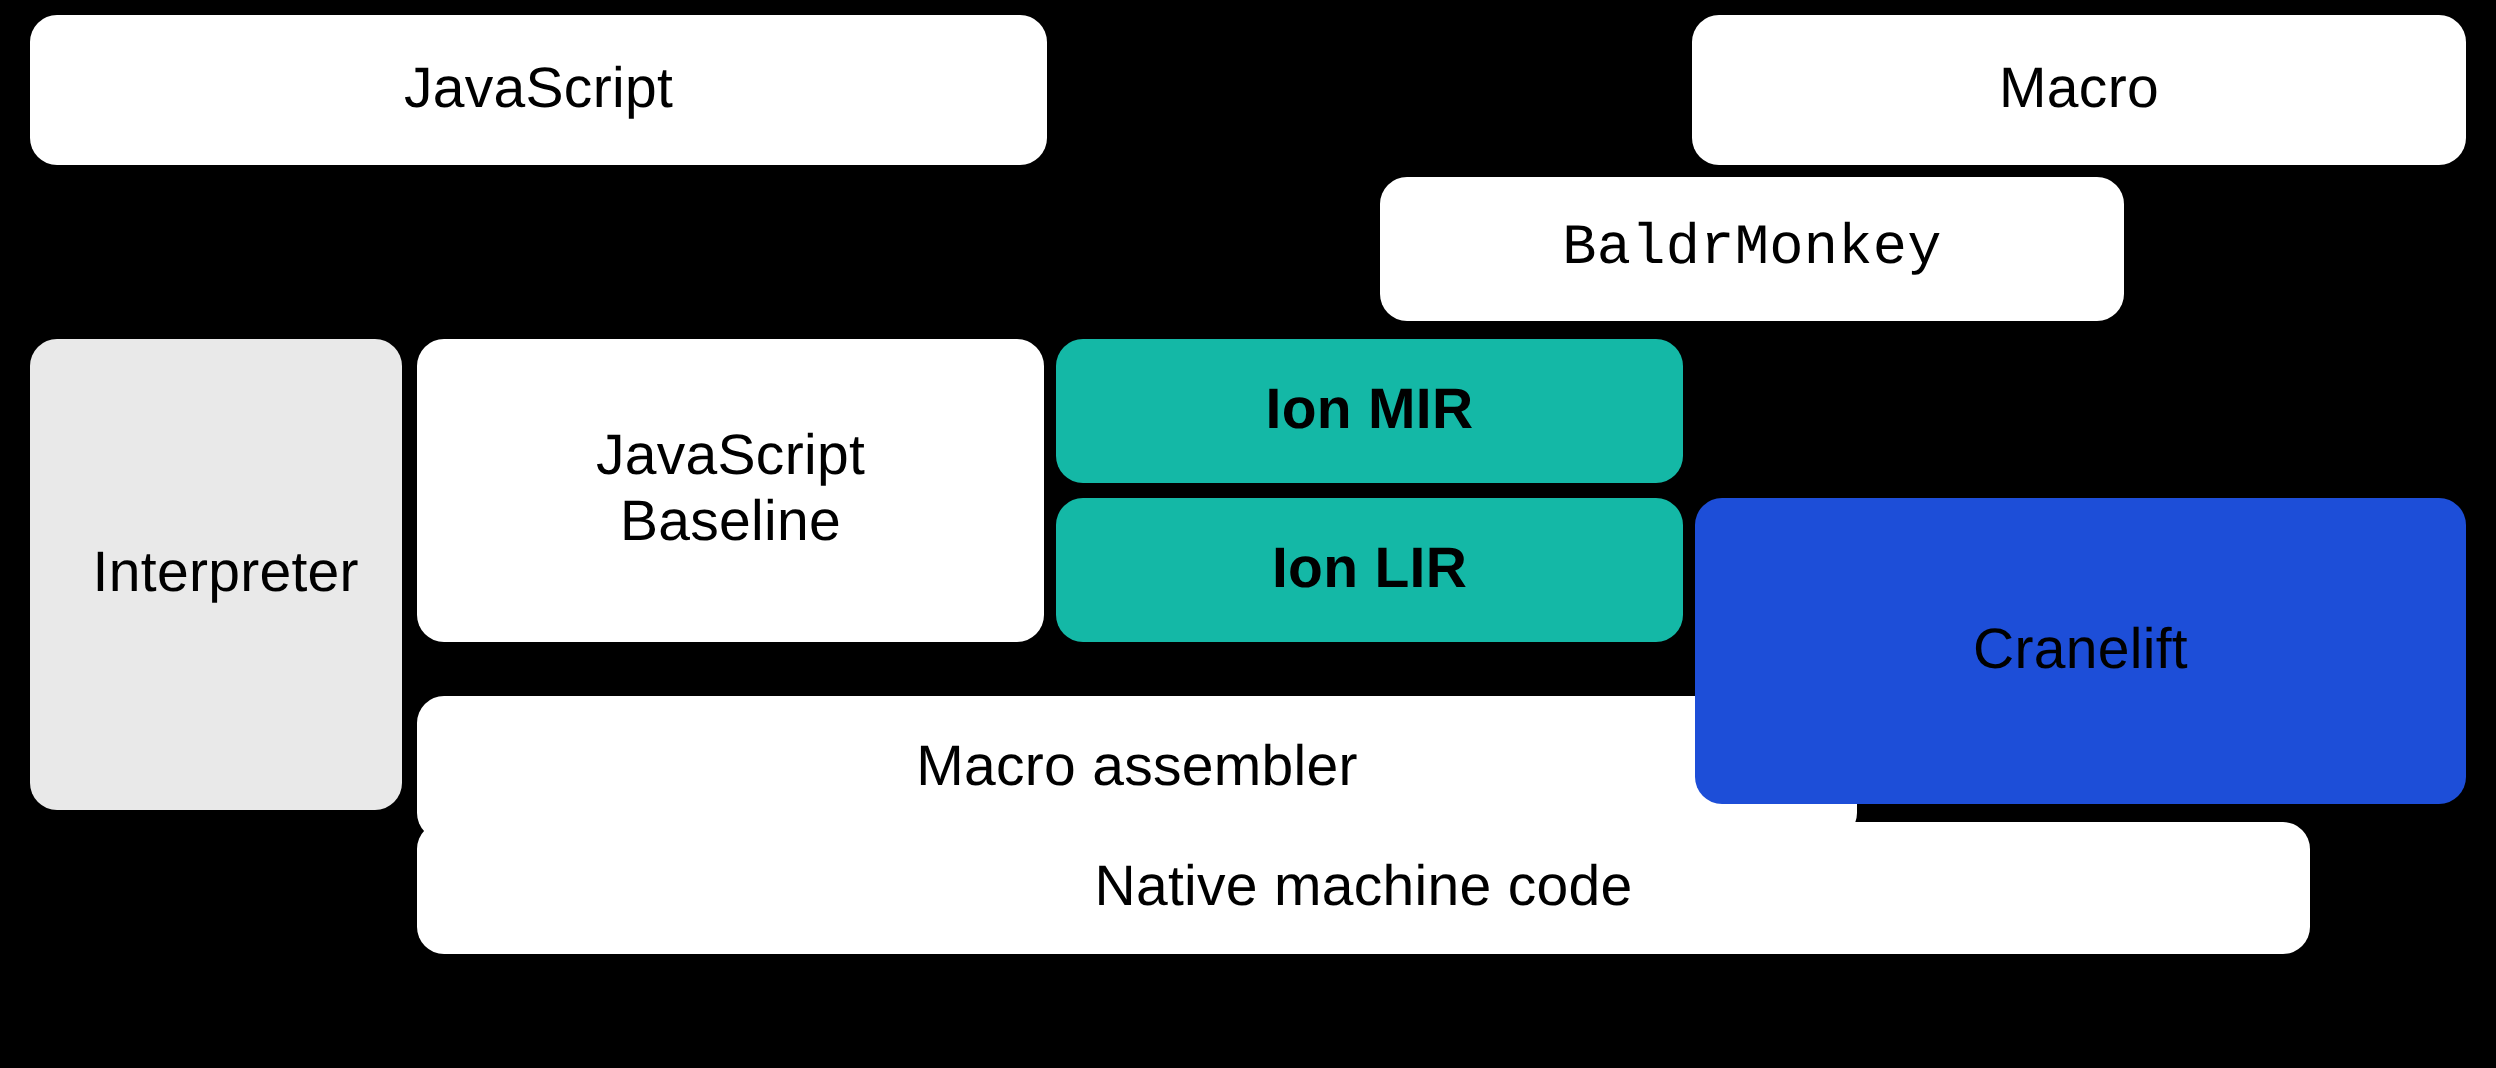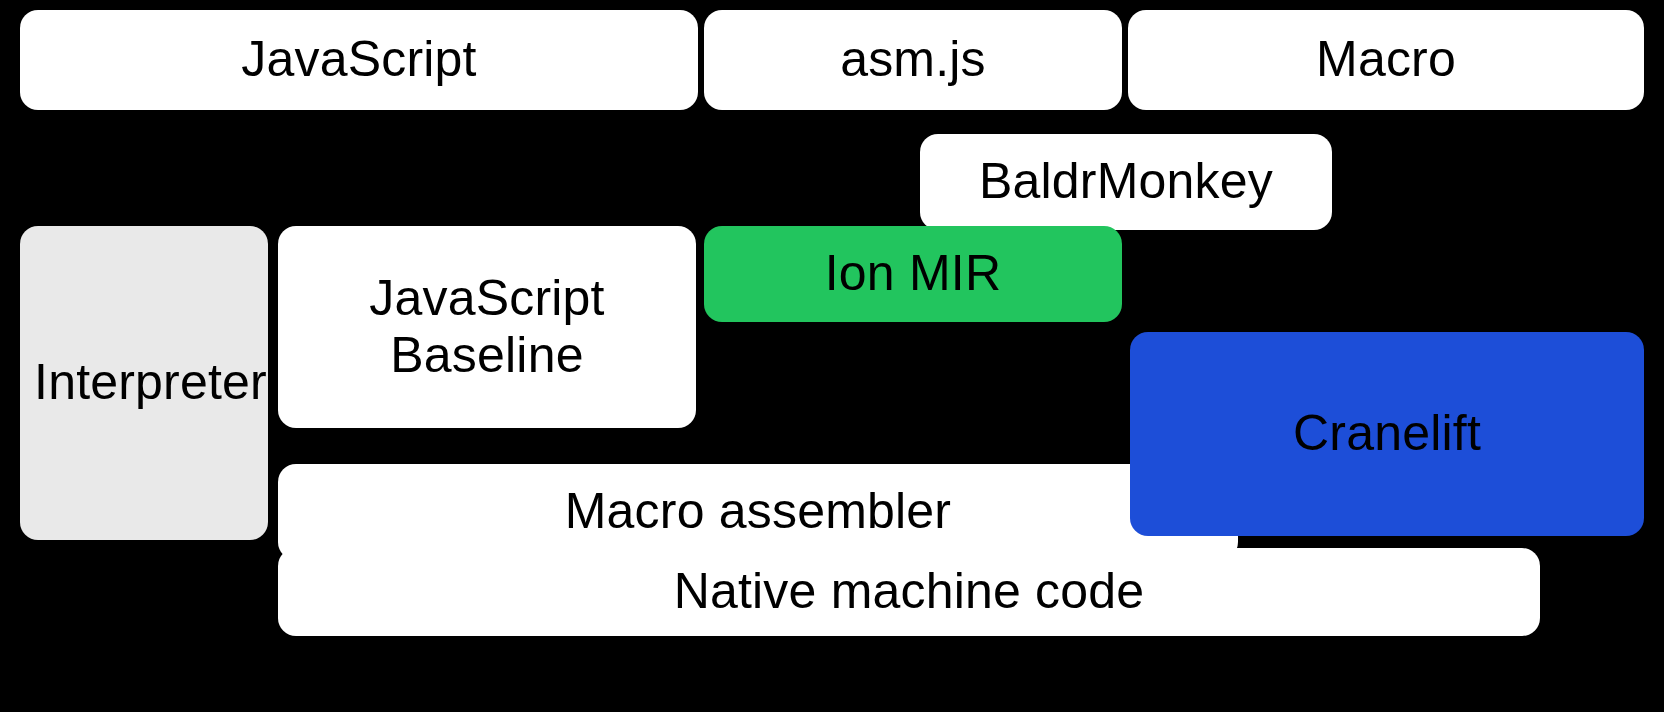--- a/index.html
+++ b/index.html
@@ -17,40 +17,40 @@
   }
   .node {
     position: absolute;
     box-sizing: border-box;
     display: flex;
     align-items: center;
     justify-content: center;
     text-align: center;
     border-radius: 18px;
     color: #000000;
-    font-size: 50px;
+    font-size: 38px;
     line-height: 1.15;
     font-weight: 400;
     letter-spacing: 0.2px;
     white-space: pre-line;
     padding: 0 8px;
   }
   .fill-white  { background: #ffffff; }
   .fill-gray   { background: #e9e9e9; padding-left: 21px; }
-  .fill-green  { background: #22c55e; }
+  .fill-green  { background: #14b8a6; font-weight: bold; }
   .fill-pink   { background: #1d4ed8; }
 
   
   #n-javascript      { left: 20px;   top: 10px;  width: 678px; height: 100px; }
   #n-asmjs           { left: 704px;  top: 10px;  width: 418px; height: 100px; }
   #n-wasm            { left: 1128px; top: 10px;  width: 516px; height: 100px; }
 
   
   #n-js-bytecode     { left: 20px;   top: 118px; width: 892px; height: 96px; }
-  #n-baldrmonkey     { left: 920px;  top: 134px; width: 412px; height: 96px; }
+  #n-baldrmonkey     { left: 920px;  top: 118px; width: 496px; height: 96px; font-family: Liberation Mono, monospace; }
 
   
   #n-interpreter     { left: 20px;   top: 226px; width: 248px; height: 314px; }
   #n-js-baseline     { left: 278px;  top: 226px; width: 418px; height: 202px; }
   #n-ion-mir         { left: 704px;  top: 226px; width: 418px; height: 96px; }
   #n-ion-lir         { left: 704px;  top: 332px; width: 418px; height: 96px; }
 
   
   #n-macro-assembler { left: 278px;  top: 464px; width: 960px; height: 96px; text-align: right; }
   #n-cranelift       { left: 1130px; top: 332px; width: 514px; height: 204px; }
@@ -58,34 +58,34 @@
   
   #n-native-code     { left: 278px;  top: 548px; width: 1262px; height: 88px; }
 </style>
 </head>
 <body>
 
 <div id="diagram">
 
   <div class="node fill-white" id="n-javascript">JavaScript</div>
 
-  <div class="node fill-white" id="n-asmjs">asm.js</div>
 
   <div class="node fill-white" id="n-wasm">Macro</div>
 
 
   <div class="node fill-white" id="n-baldrmonkey">BaldrMonkey</div>
 
   <div class="node fill-gray" id="n-interpreter">Interpreter</div>
 
   <div class="node fill-white" id="n-js-baseline">JavaScript
 Baseline</div>
 
   <div class="node fill-green" id="n-ion-mir">Ion MIR</div>
 
+  <div class="node fill-green" id="n-ion-lir">Ion LIR</div>
 
   <div class="node fill-white" id="n-macro-assembler">Macro assembler</div>
 
   <div class="node fill-pink" id="n-cranelift">Cranelift</div>
 
   <div class="node fill-white" id="n-native-code">Native machine code</div>
 
 </div>
 
 </body></html>

